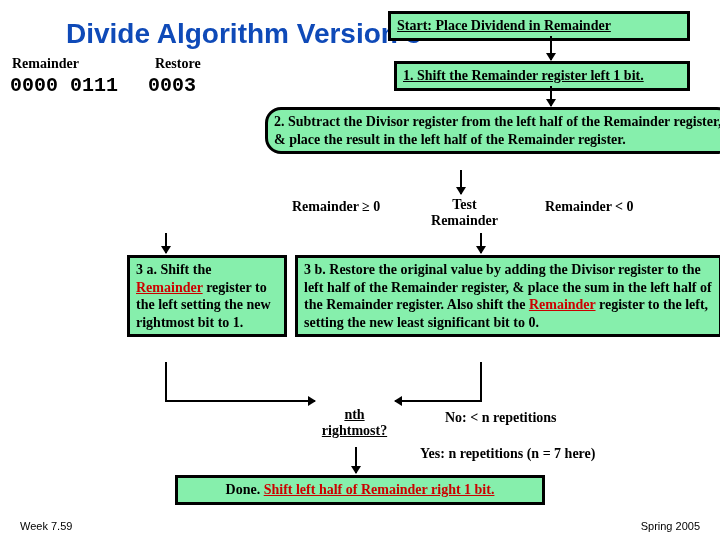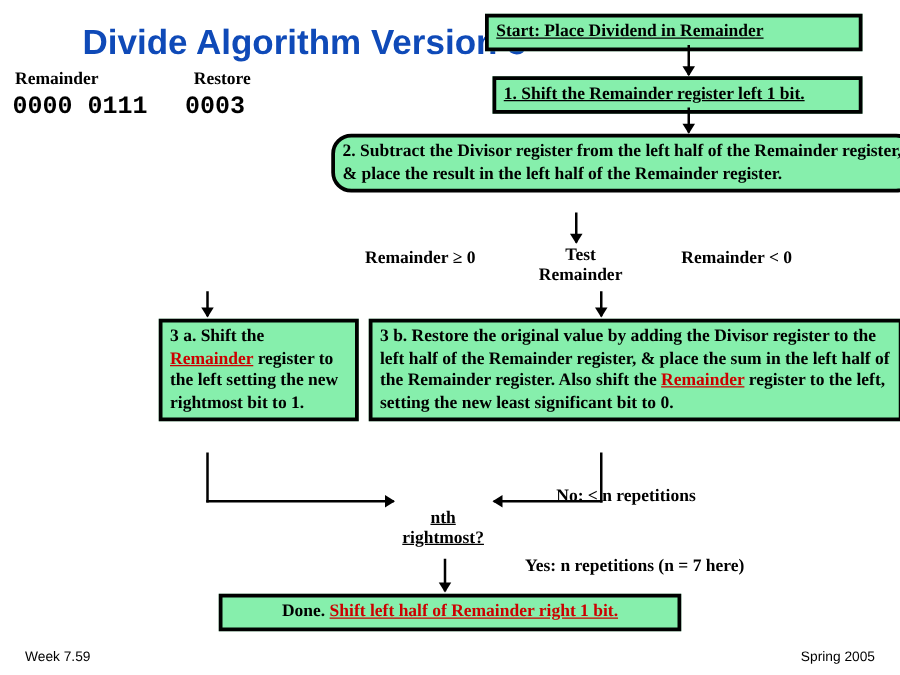--- a/index.html
+++ b/index.html
@@ -83,21 +83,21 @@
   </div>
 <div class="arrow" style="top:400px; left:395px; width:87px; height:2px;">
     <div class="head-left"></div>
   </div>
 
 <div class="diamond" style="top:407px; left:312px; width:85px;">
   <div class="ul">nth</div>
   <div class="ul">rightmost?</div>
 </div>
 
-<div class="label" style="top:390px; left:445px;">No: &lt; n repetitions</div>
+<div class="label" style="top:410px; left:445px;">No: &lt; n repetitions</div>
 
 <div class="label" style="top:446px; left:420px;">Yes: n repetitions (n = 7 here)</div>
 
 <div class="arrow" style="top:447px; left:355px; width:2px; height:26px;">
     <div class="head-down"></div>
   </div>
 
 <div class="box" style="top:475px; left:175px; width:370px; text-align:center;">
   <span>Done. </span><span class="redul">Shift left half of Remainder right 1 bit.</span>
 </div>

